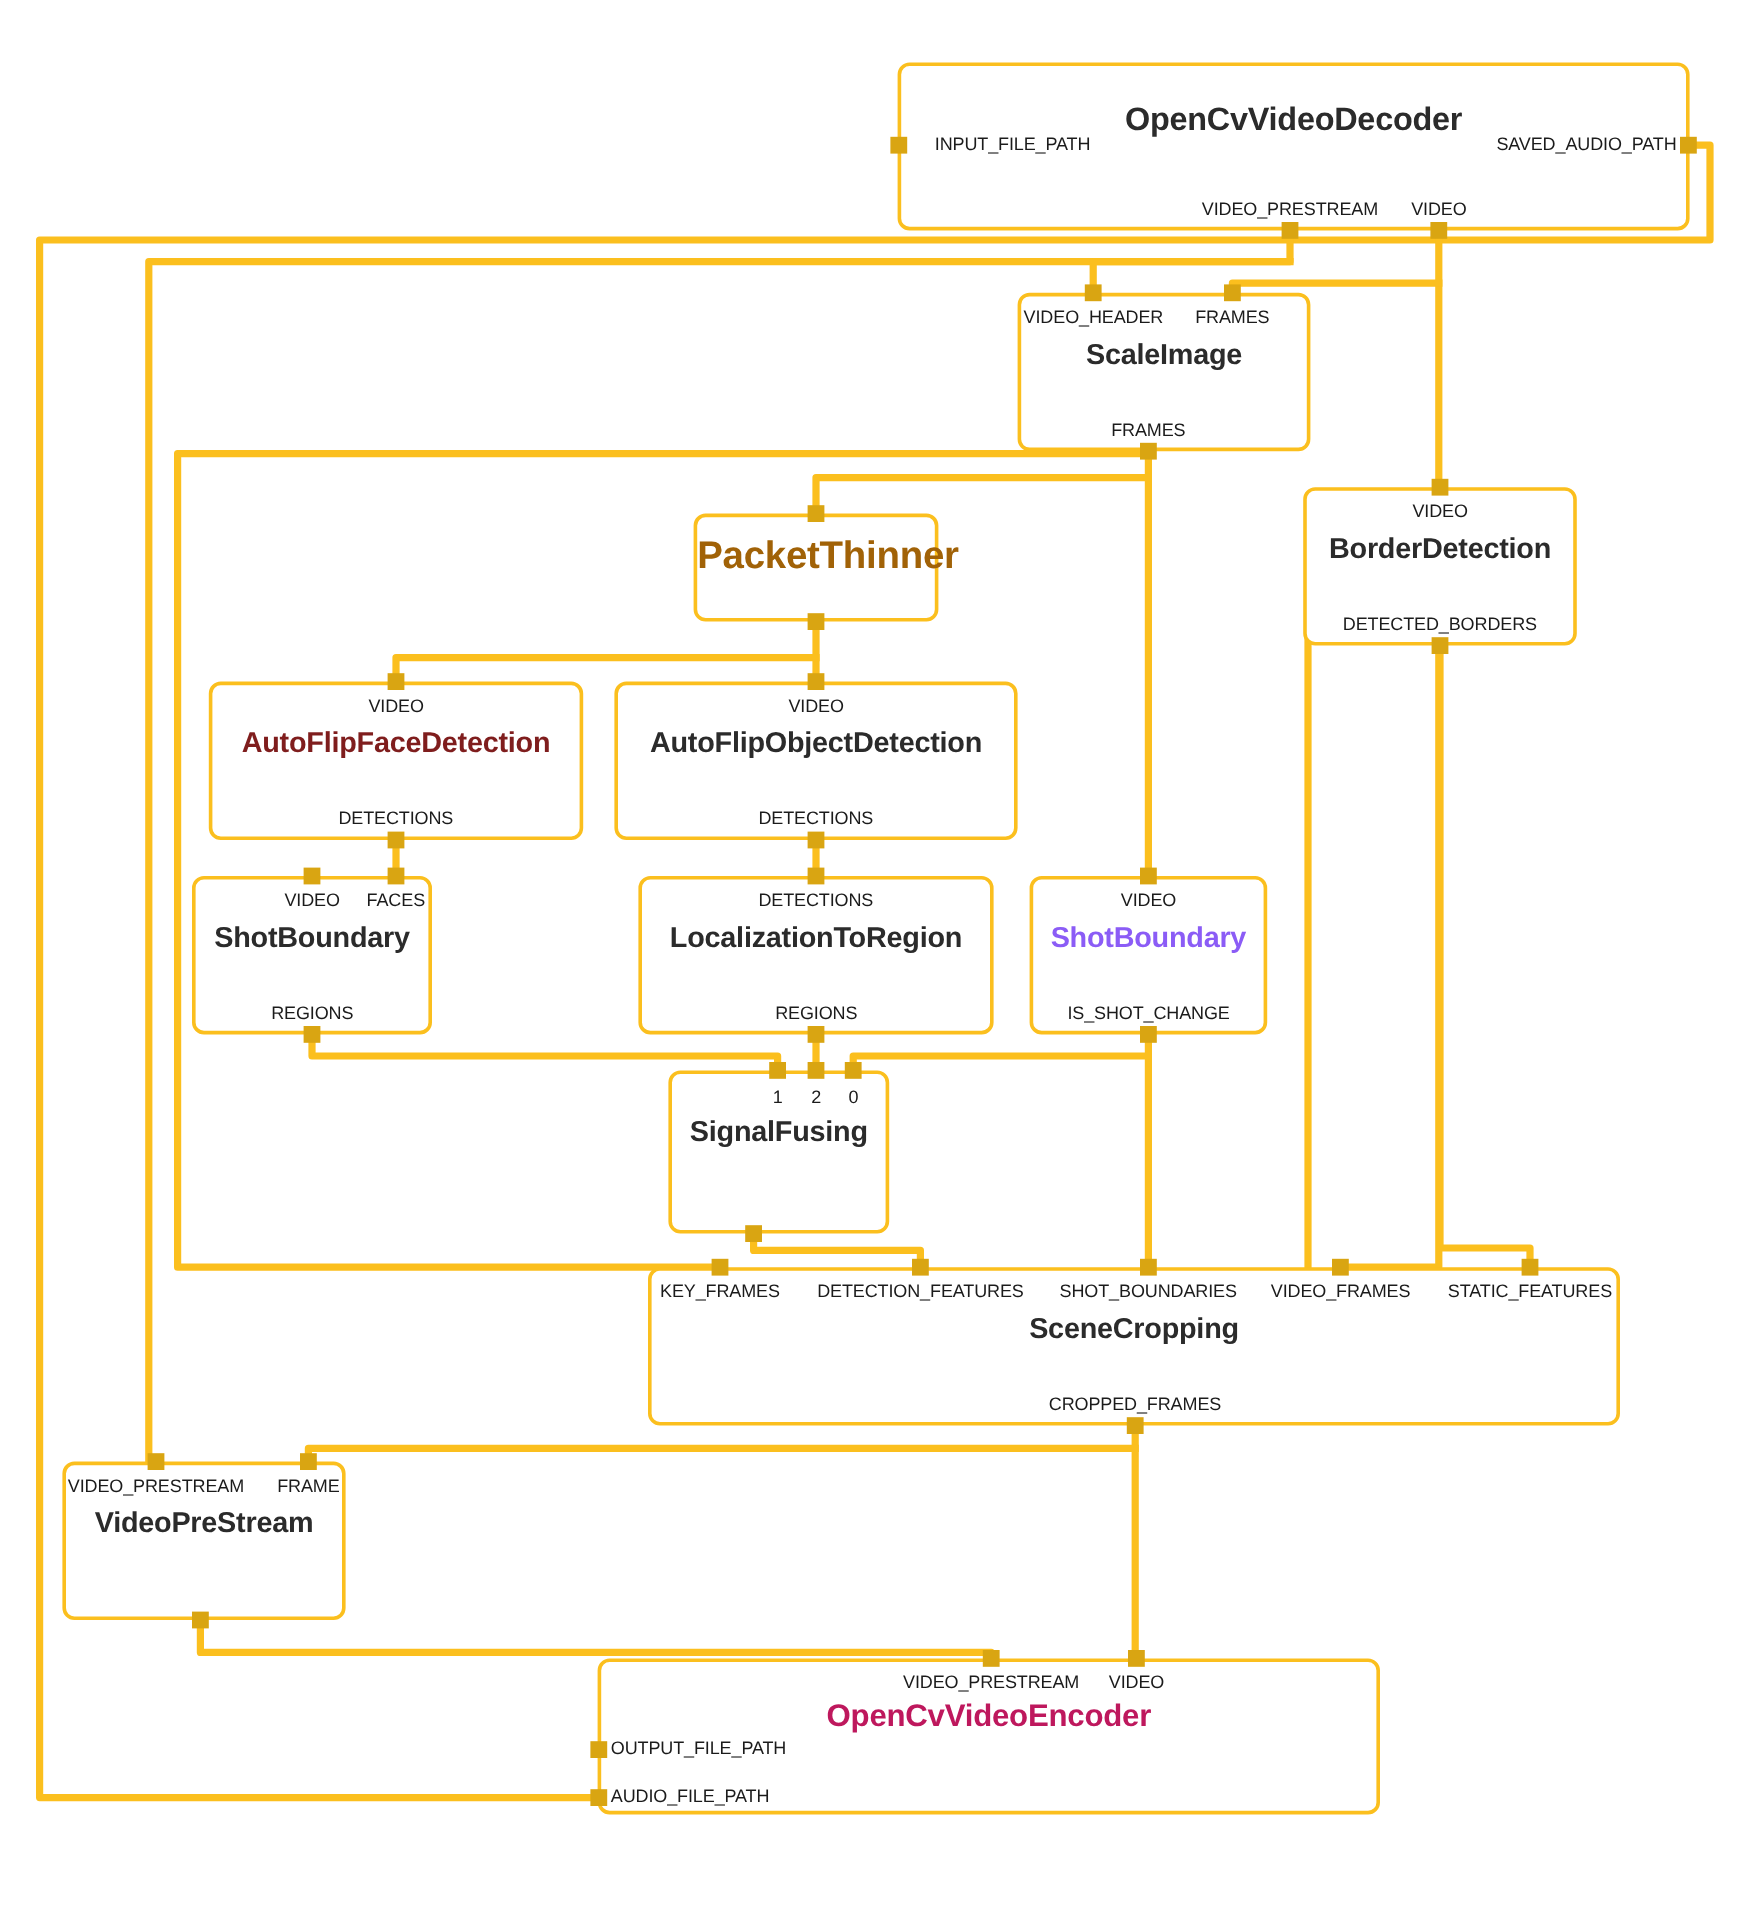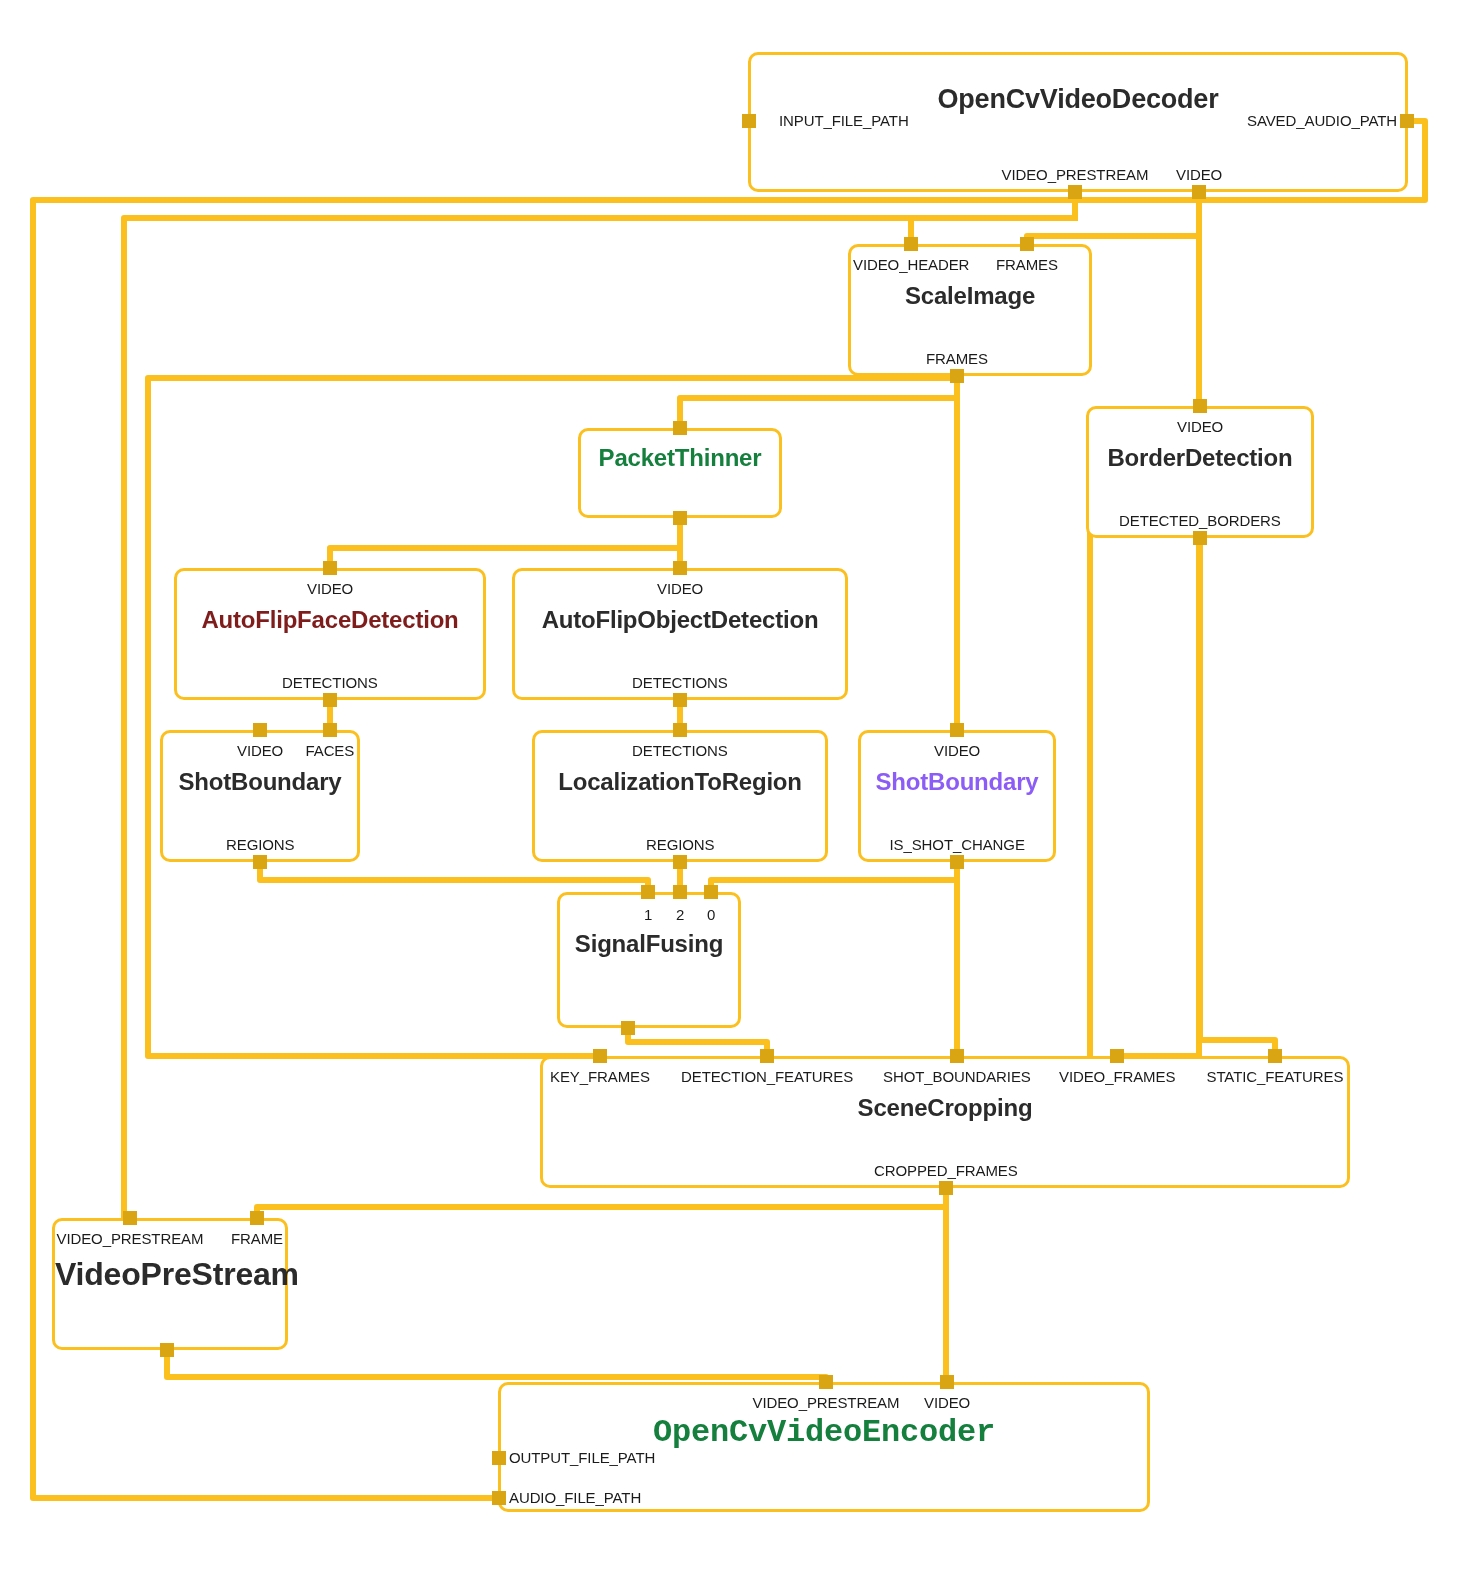--- a/index.html
+++ b/index.html
@@ -64,21 +64,21 @@
       <div class="port-sq" style="left: 950px; top: 369px; background: rgb(217, 165, 18);"></div>
       <div class="port-label" style="top: 350px; left: 926px;">FRAMES</div>
       <div class="node" style="left: 1086px; top: 406px; width: 228px; height: 132px; border-color: rgb(251, 191, 30);">
         <div class="node-title" style="font-size: 24px; top: 34.72px; color: rgb(43, 43, 43);">BorderDetection</div>
       </div>
       <div class="port-sq" style="left: 1193px; top: 399px; background: rgb(217, 165, 18);"></div>
       <div class="port-label" style="top: 418px; left: 1177px;">VIDEO</div>
       <div class="port-sq" style="left: 1193px; top: 531px; background: rgb(217, 165, 18);"></div>
       <div class="port-label" style="top: 512px; left: 1119px;">DETECTED_BORDERS</div>
       <div class="node" style="left: 578px; top: 428px; width: 204px; height: 90px; border-color: rgb(251, 191, 30);">
-        <div class="node-title" style="font-size: 24px; top: 12.72px; color: #15803d;">PacketThinner</div>
+        <div class="node-title" style="font-size: 32px; top: 12.72px; color: #a16207;">PacketThinner</div>
       </div>
       <div class="port-sq" style="left: 673px; top: 421px; background: rgb(217, 165, 18);"></div>
       <div class="port-sq" style="left: 673px; top: 511px; background: rgb(217, 165, 18);"></div>
       <div class="node" style="left: 174px; top: 568px; width: 312px; height: 132px; border-color: rgb(251, 191, 30);">
         <div class="node-title" style="font-size: 24px; top: 34.72px; color: #7f1d1d;">AutoFlipFaceDetection</div>
       </div>
       <div class="port-sq" style="left: 323px; top: 561px; background: rgb(217, 165, 18);"></div>
       <div class="port-label" style="top: 580px; left: 307px;">VIDEO</div>
       <div class="port-sq" style="left: 323px; top: 693px; background: rgb(217, 165, 18);"></div>
       <div class="port-label" style="top: 674px; left: 282px;">DETECTIONS</div>
@@ -131,29 +131,29 @@
       <div class="port-label" style="top: 1068px; left: 681px;">DETECTION_FEATURES</div>
       <div class="port-sq" style="left: 950px; top: 1049px; background: rgb(217, 165, 18);"></div>
       <div class="port-label" style="top: 1068px; left: 883px;">SHOT_BOUNDARIES</div>
       <div class="port-sq" style="left: 1110px; top: 1049px; background: rgb(217, 165, 18);"></div>
       <div class="port-label" style="top: 1068px; left: 1059px;">VIDEO_FRAMES</div>
       <div class="port-sq" style="left: 1268px; top: 1049px; background: rgb(217, 165, 18);"></div>
       <div class="port-label" style="top: 1068px; left: 1206.5px;">STATIC_FEATURES</div>
       <div class="port-sq" style="left: 939px; top: 1181px; background: rgb(217, 165, 18);"></div>
       <div class="port-label" style="top: 1162px; left: 874px;">CROPPED_FRAMES</div>
       <div class="node" style="left: 52px; top: 1218px; width: 236px; height: 132px; border-color: rgb(251, 191, 30);">
-        <div class="node-title" style="font-size: 32px; top: 34.72px; color: rgb(43, 43, 43);">VideoPreStream</div>
+        <div class="node-title" style="font-size: 24px; top: 34.72px; color: rgb(43, 43, 43);">VideoPreStream</div>
       </div>
       <div class="port-sq" style="left: 123px; top: 1211px; background: rgb(217, 165, 18);"></div>
       <div class="port-label" style="top: 1230px; left: 56.5px;">VIDEO_PRESTREAM</div>
       <div class="port-sq" style="left: 250px; top: 1211px; background: rgb(217, 165, 18);"></div>
       <div class="port-label" style="top: 1230px; left: 231px;">FRAME</div>
       <div class="port-sq" style="left: 160px; top: 1343px; background: rgb(217, 165, 18);"></div>
       <div class="node" style="left: 498px; top: 1382px; width: 652px; height: 130px; border-color: rgb(251, 191, 30);">
-        <div class="node-title" style="font-size: 32px; top: 28.56px; color: #15803d; font-family: Liberation Mono, monospace;">OpenCvVideoEncoder</div>
+        <div class="node-title" style="font-size: 26px; top: 28.56px; color: #be185d;">OpenCvVideoEncoder</div>
       </div>
       <div class="port-sq" style="left: 819px; top: 1375px; background: rgb(217, 165, 18);"></div>
       <div class="port-label" style="top: 1394px; left: 752.5px;">VIDEO_PRESTREAM</div>
       <div class="port-sq" style="left: 940px; top: 1375px; background: rgb(217, 165, 18);"></div>
       <div class="port-label" style="top: 1394px; left: 924px;">VIDEO</div>
       <div class="port-sq" style="left: 492px; top: 1451px; background: rgb(217, 165, 18);"></div>
       <div class="port-label" style="top: 1449px; left: 509px;">OUTPUT_FILE_PATH</div>
       <div class="port-sq" style="left: 492px; top: 1491px; background: rgb(217, 165, 18);"></div>
       <div class="port-label" style="top: 1489px; left: 509px;">AUDIO_FILE_PATH</div>
     </div>

